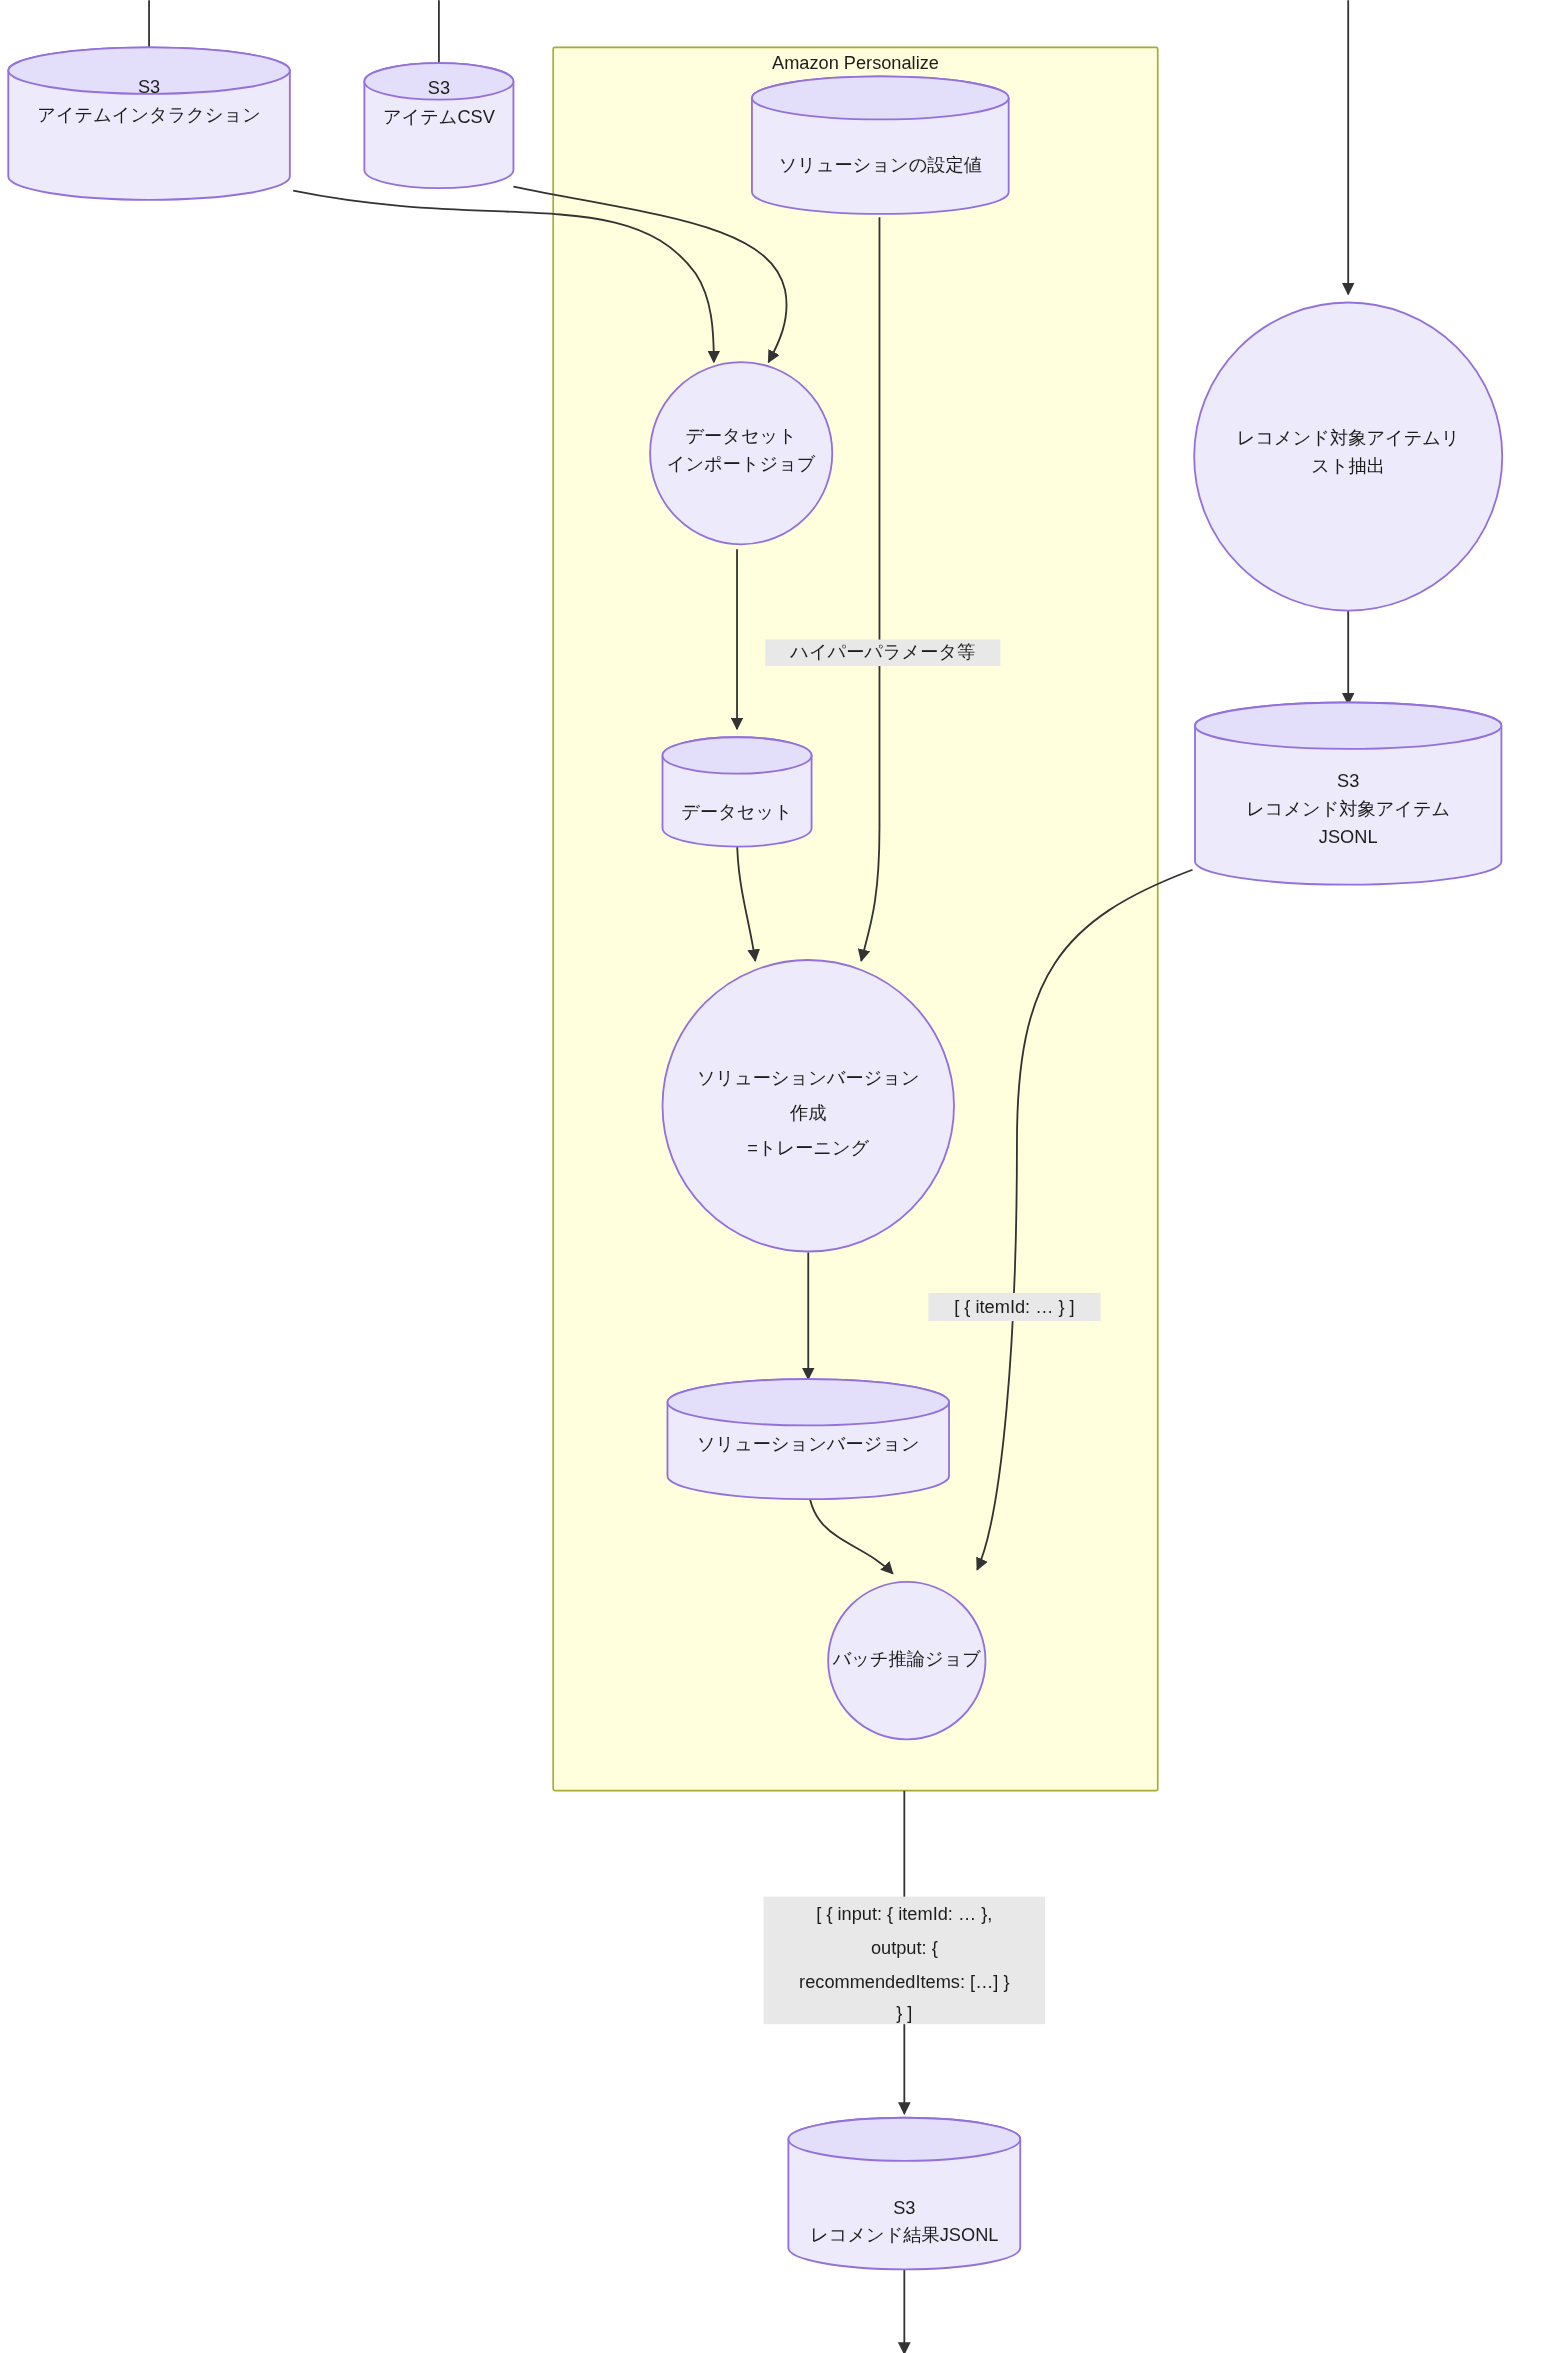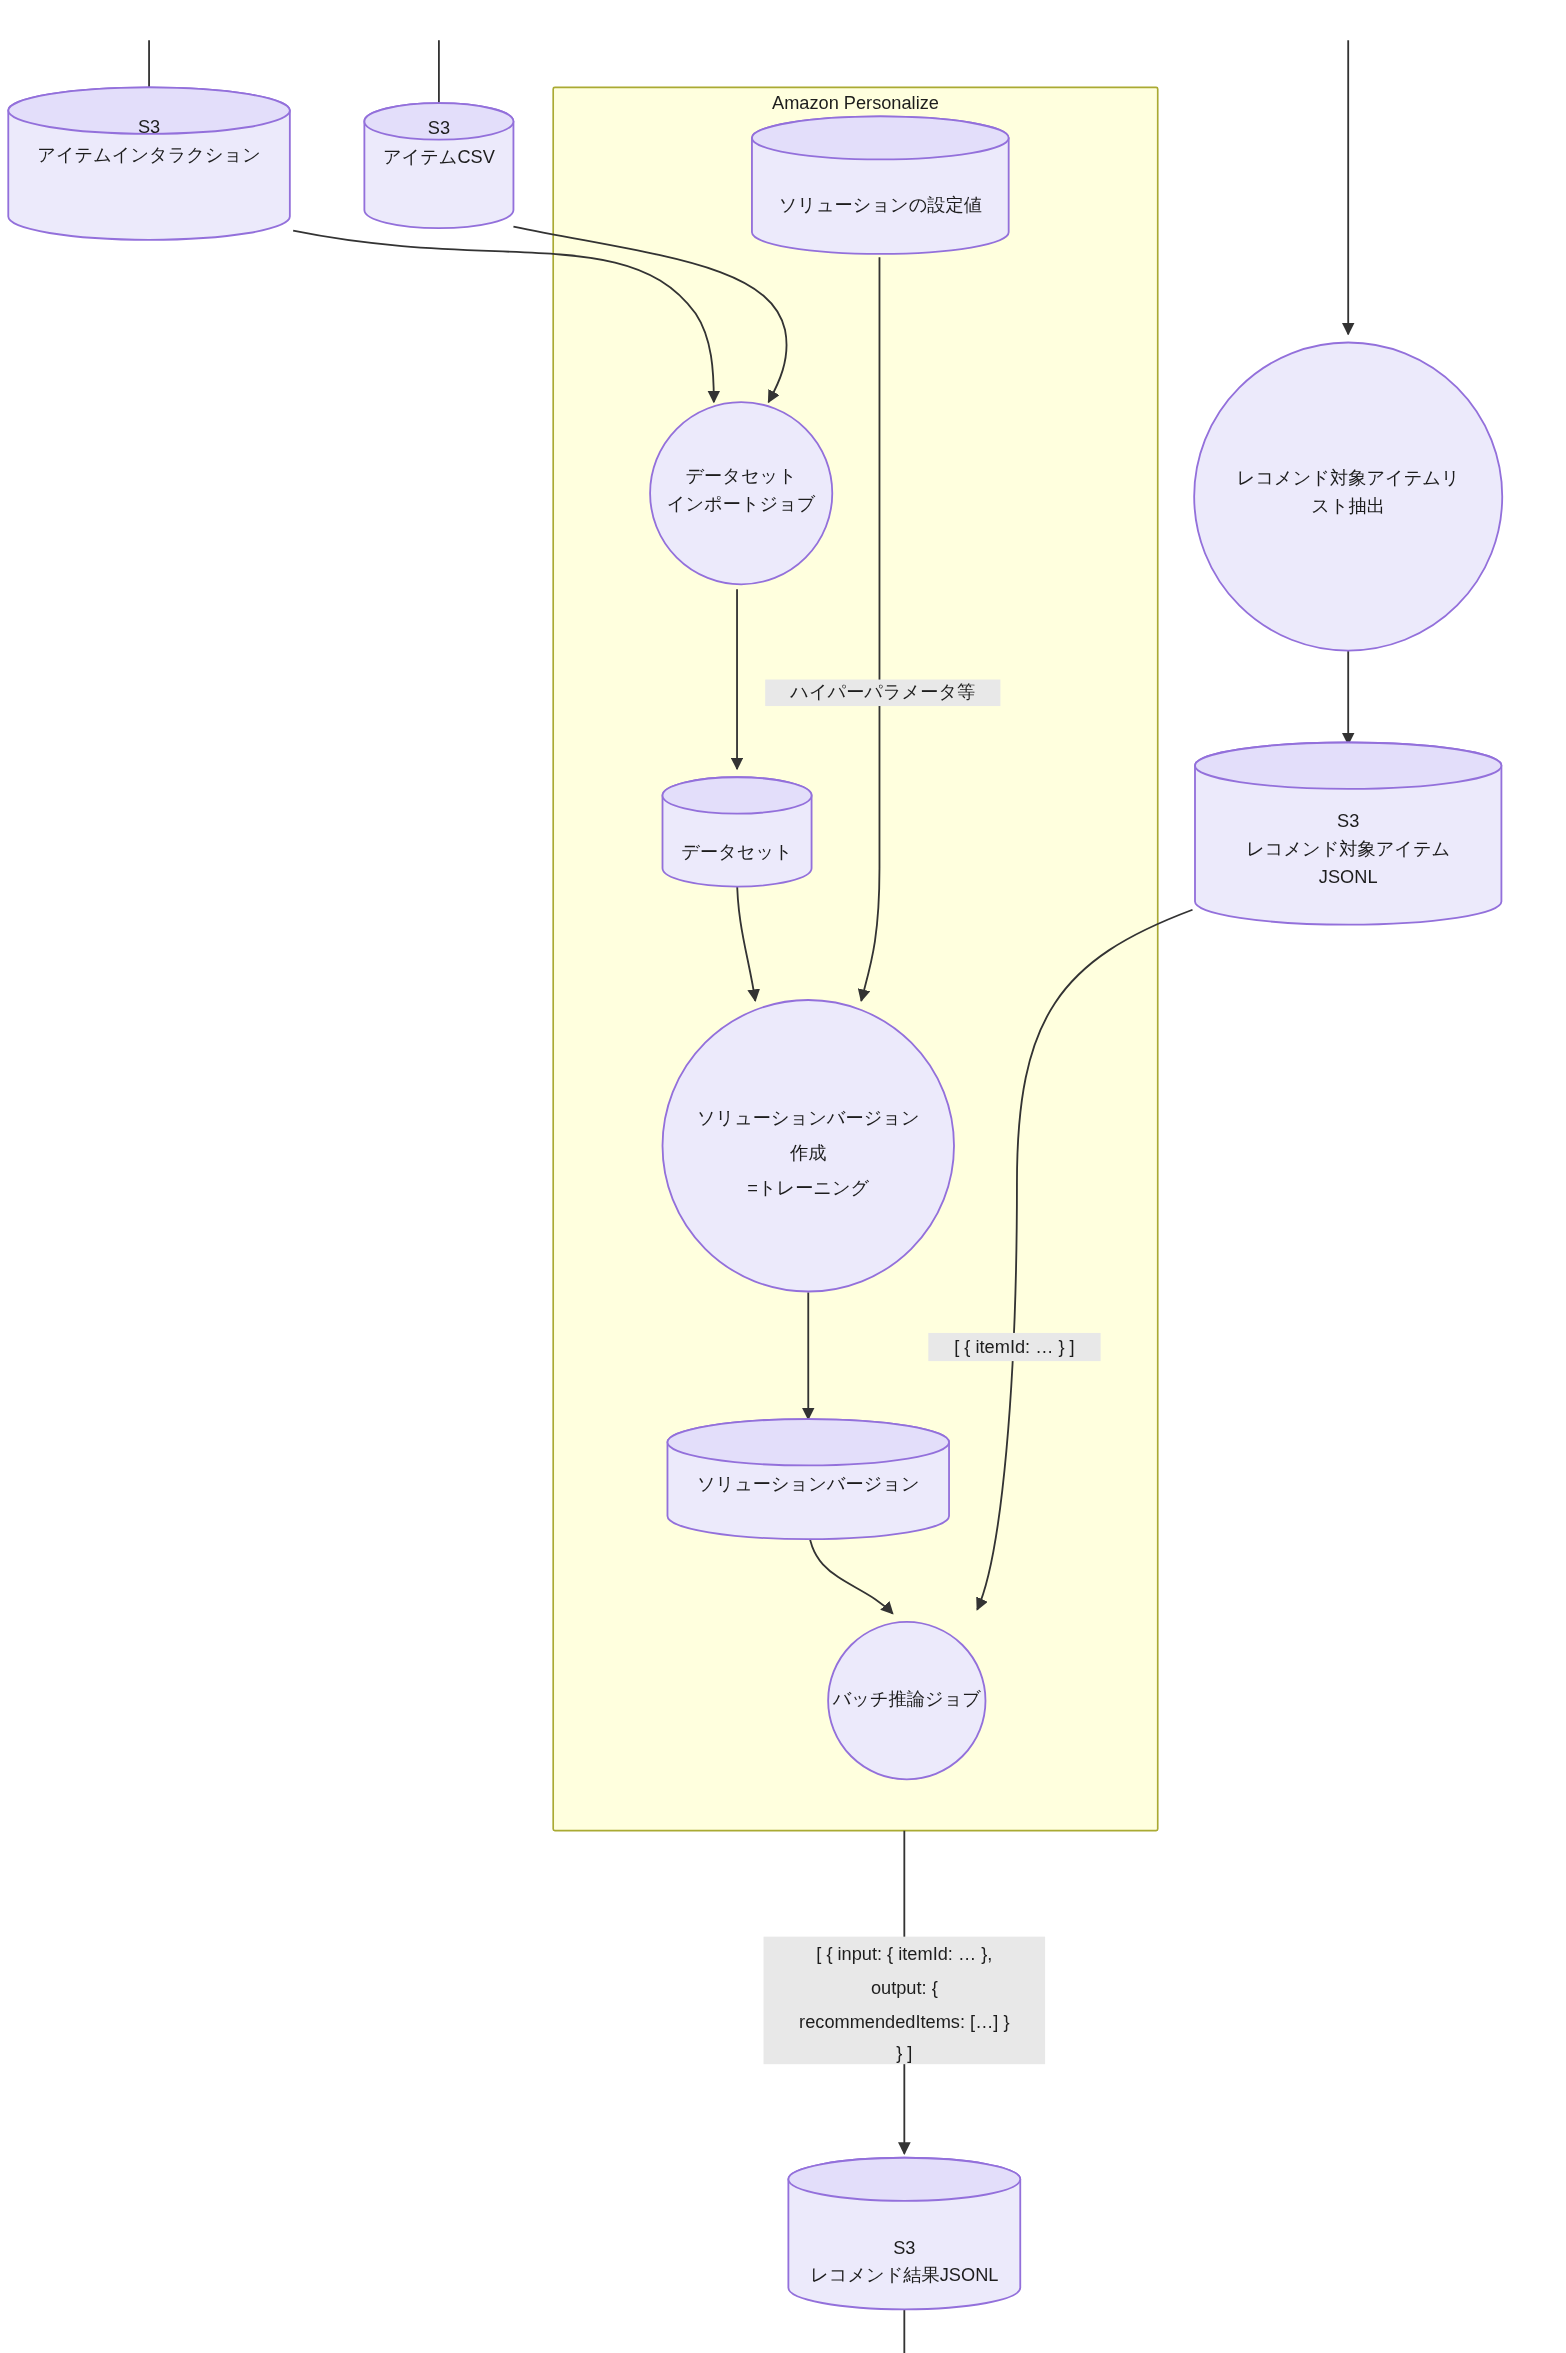--- a/index.html
+++ b/index.html
@@ -10,21 +10,20 @@
   body {
     width: 1566px;
     height: 2354px;
     font-family: "Liberation Sans", "DejaVu Sans", sans-serif;
     overflow: hidden;
   }
   #diagram-root {
     position: relative;
     width: 1566px;
     height: 1692px;
-    margin-top: 40px;
   }
   svg#flow {
     display: block;
     width: 1566px;
     height: 2354px;
   }
   .node-shape {
     fill: #ECEAFB;
     stroke: #9370DB;
     stroke-width: 2.2;

